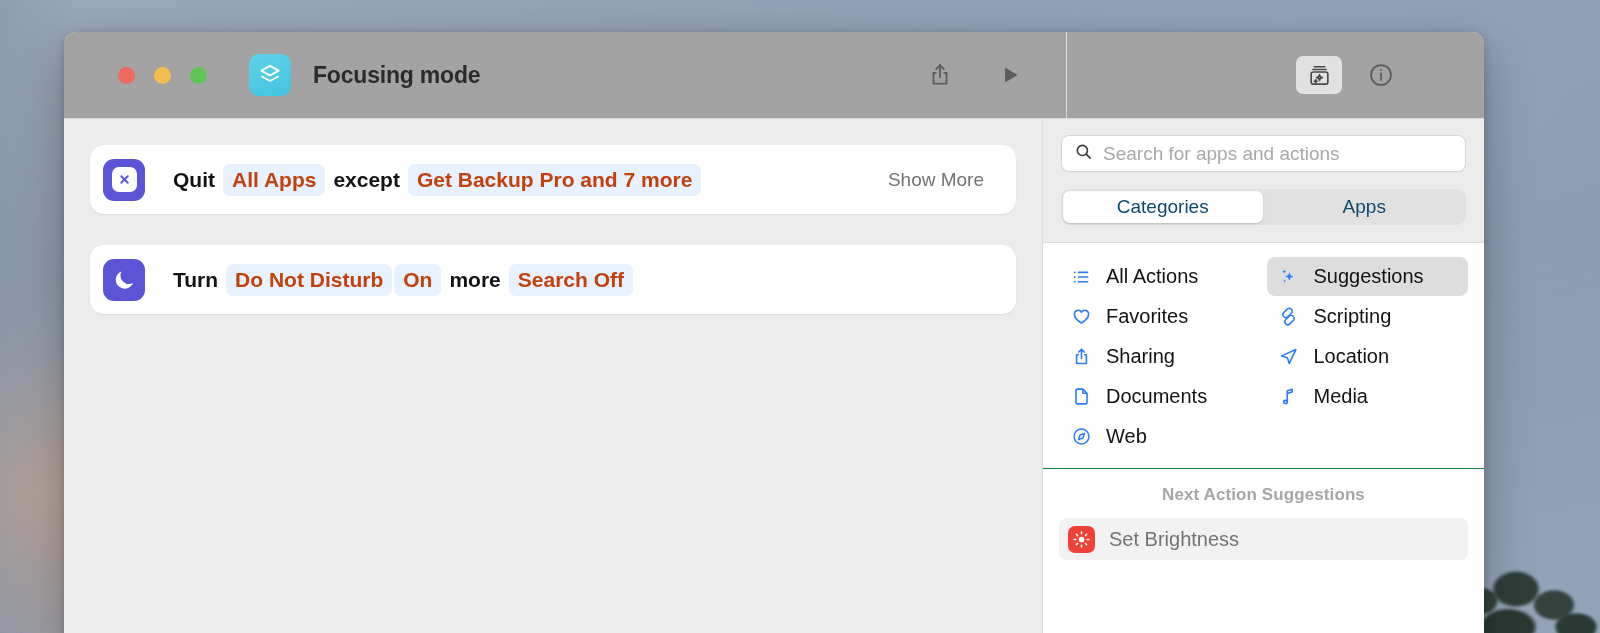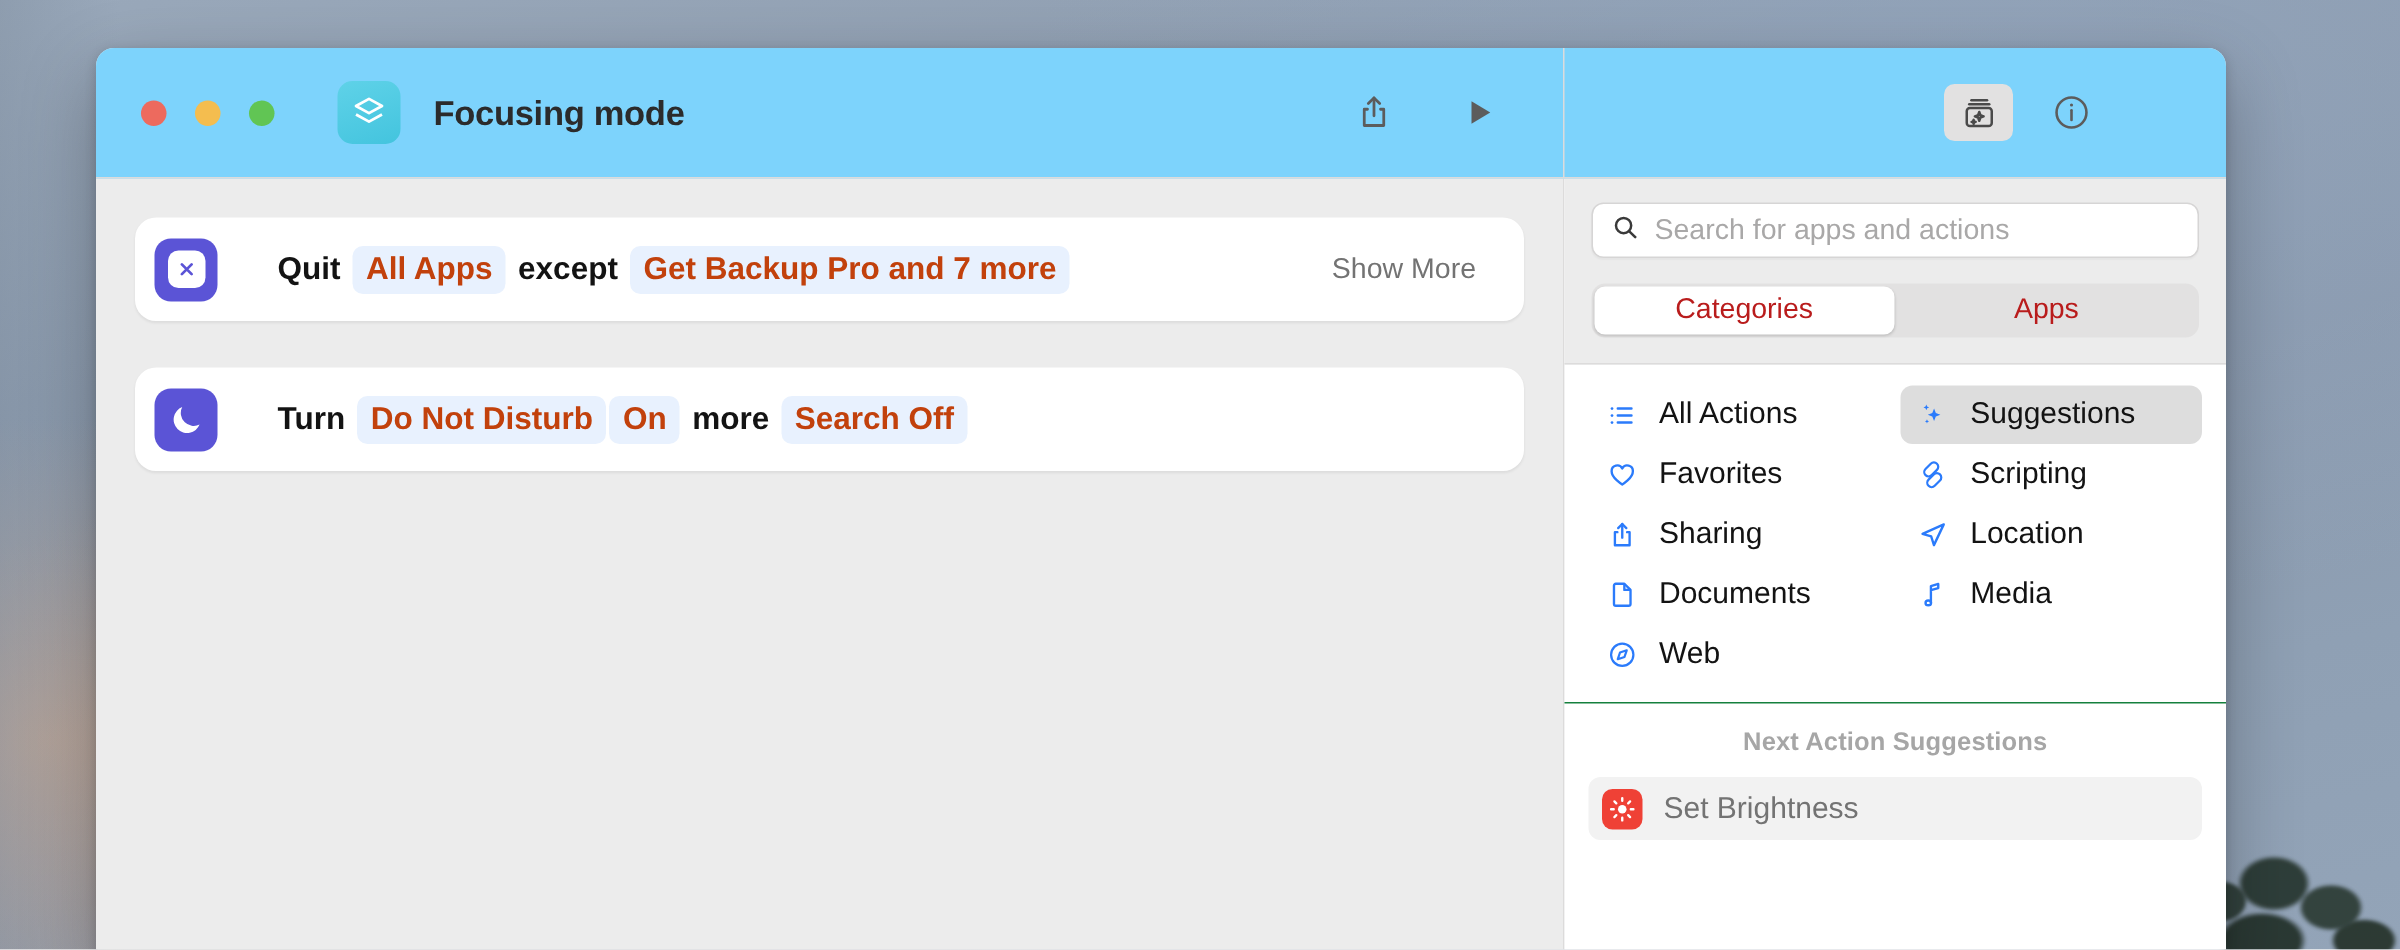--- a/index.html
+++ b/index.html
@@ -43,24 +43,25 @@
     background: #ececec;
     border-radius: 12px 12px 0 0;
     box-shadow: 0 18px 50px rgba(0,0,0,.28), 0 2px 8px rgba(0,0,0,.18);
     overflow: hidden;
     display: flex; flex-direction: column;
   }
 
   
   .titlebar {
     height: 87px; flex: 0 0 87px;
-    background: #7dd3fc;
+    background: #a3a3a3;
     border-bottom: 1px solid #dcdbdb;
     display: flex; align-items: flex-end;
     position: relative;
+    padding-left: 24px;
   }
   .tb-left {
     flex: 0 0 979px; height: 100%;
     display: flex; align-items: center; padding-left: 30px;
     border-right: 1px solid #dcdbdb;
   }
   .traffic { display: flex; gap: 19px; align-items: center; }
   .dot { width: 17px; height: 17px; border-radius: 50%; }
   .dot.red    { background: #ed6a5e; }
   .dot.yellow { background: #f4bd4f; }
@@ -115,21 +116,21 @@
   }
   .act-icon.quit { background: #5b54d6; }
   .act-icon.dnd  { background: #5b54d6; }
   .x-badge {
     width: 25px; height: 25px; border-radius: 7px; background: #fff;
     display: flex; align-items: center; justify-content: center;
     font-size: 15px; font-weight: 700; color: #5b54d6; line-height: 1;
   }
   .act-text {
     display: flex; align-items: center; flex-wrap: nowrap;
-    margin-left: 34px; font-size: 21px; gap: 2px;
+    margin-left: 22px; font-size: 21px; gap: 2px;
   }
   .tok-plain { color: #131313; font-weight: 700; padding: 0 6px; white-space: nowrap; }
   .tok-var {
     color: #c2410c; font-weight: 700; background: #e8f1fe;
     border-radius: 7px; padding: 4px 9px; white-space: nowrap;
   }
   .show-more {
     margin-left: auto; margin-right: 32px;
     color: #737373; font-size: 19px; white-space: nowrap;
   }
@@ -148,21 +149,21 @@
     font-family: "Liberation Sans", sans-serif; font-size: 19px; color: #7f1d1d;
   }
   .search-input::placeholder { color: #a9a8a8; }
 
   .segmented {
     margin-top: 17px; height: 36px; background: #e2e1e1; border-radius: 9px;
     display: flex; padding: 2px; gap: 2px;
   }
   .seg {
     flex: 1; display: flex; align-items: center; justify-content: center;
-    font-size: 19px; color: #b91c1c; border-radius: 7px;
+    font-size: 19px; color: #0c4a6e; border-radius: 7px;
   }
   .seg.active { background: #fff; box-shadow: 0 1px 2px rgba(0,0,0,.16); }
 
   
   .cats {
     padding: 14px 16px 12px 16px;
     display: grid; grid-template-columns: 1fr 1fr;
     column-gap: 6px; row-gap: 1px;
     border-bottom: 1px solid #15803d;
   }

